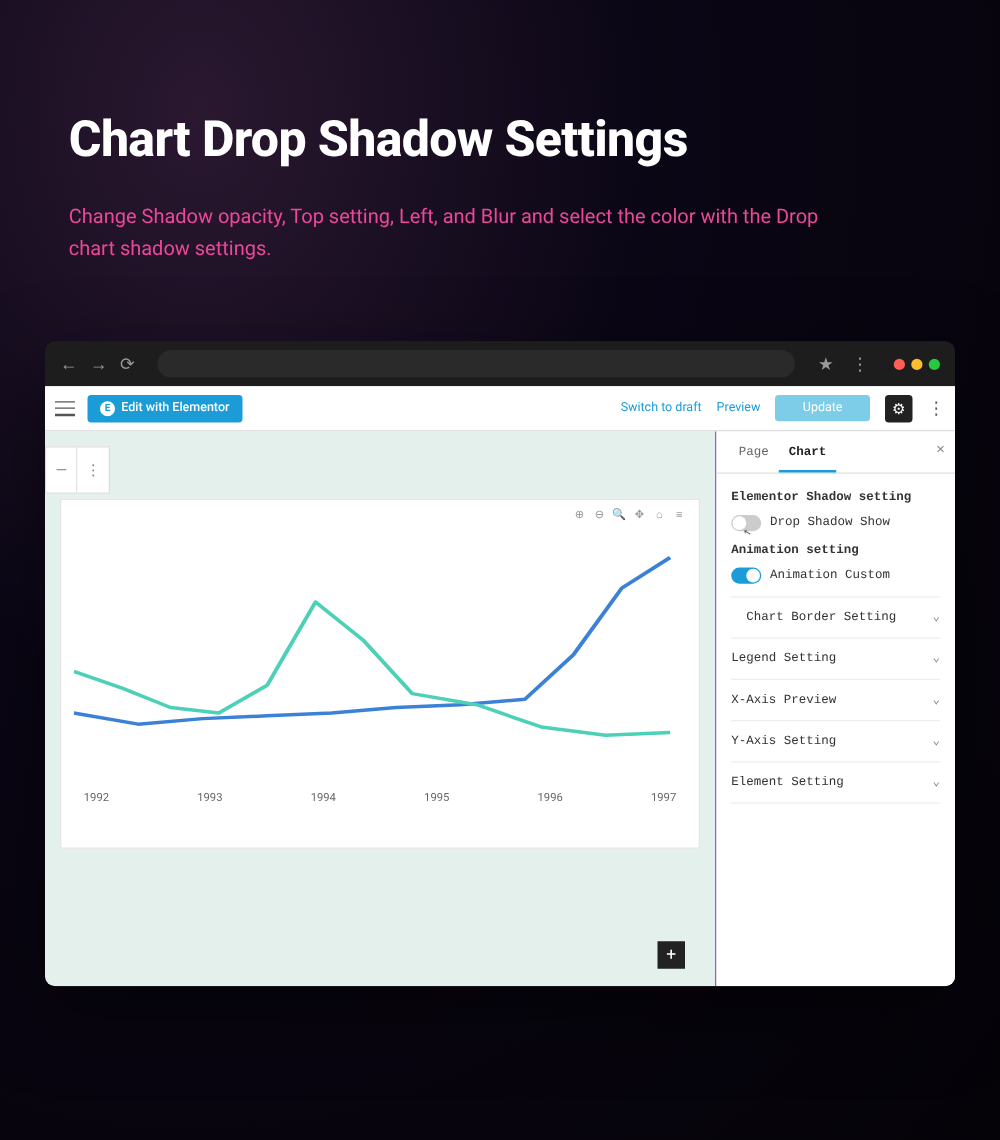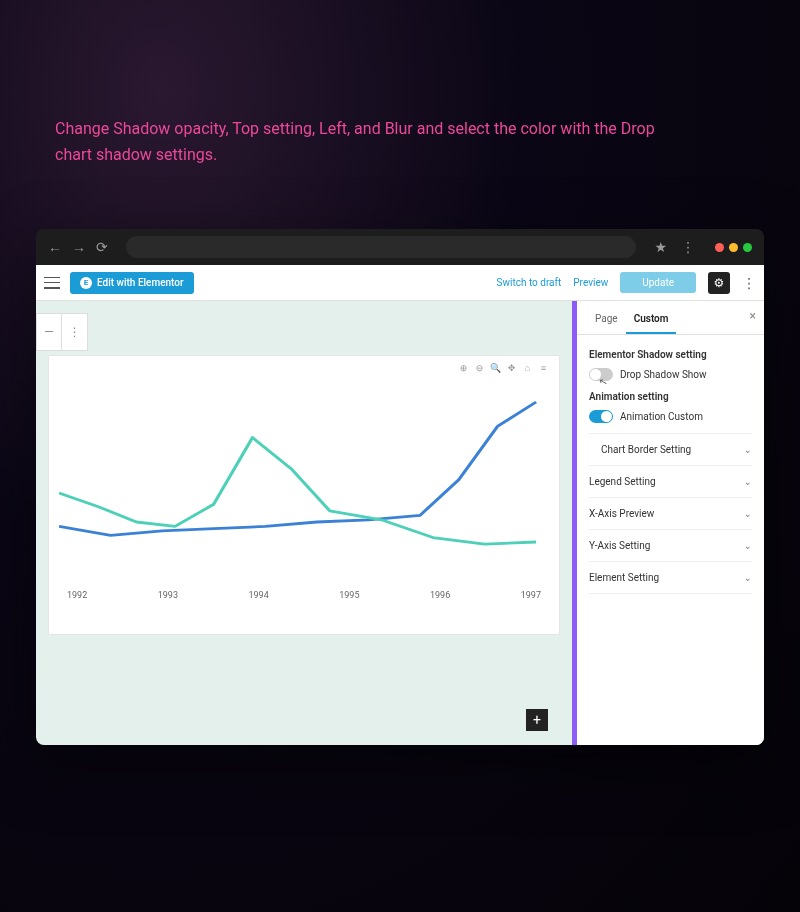--- a/index.html
+++ b/index.html
@@ -91,22 +91,22 @@
 .chart-svg { width: 100%; height: 200px; margin-top: 18px; }
 .x-labels { display: flex; justify-content: space-between; padding: 4px 8px 0; font-size: 9px; color: #666; }
 .legend { display: flex; justify-content: center; gap: 14px; margin-top: 6px; font-size: 9px; color: #666; }
 .legend span { display: flex; align-items: center; gap: 4px; }
 .ldot { width: 8px; height: 8px; border-radius: 50%; }
 .ldot.s1 { background: #3b82d6; }
 .ldot.s2 { background: #4dd0b8; }
 .plus-fab { position: absolute; right: 24px; bottom: 14px; width: 22px; height: 22px; background: #222; color: #fff; display: flex; align-items: center; justify-content: center; font-size: 14px; }
 
 .inspector {
-  width: 192px; background: #fff; border-left: 5px solid #8b5cf6;
-  font-size: 10px; color: #333; display: flex; flex-direction: column;
+  width: 192px; background: #fff; border-left: 1px solid #8b5cf6;
+  font-size: 10px; color: #333; display: flex; flex-direction: column; font-family: Liberation Mono, monospace;
 }
 .tabs { display: flex; border-bottom: 1px solid #e0e0e0; padding: 8px 10px 0; position: relative; }
 .tab { padding: 4px 8px 8px; color: #666; cursor: pointer; }
 .tab.active { color: #222; font-weight: 600; border-bottom: 2px solid #1b9cd6; }
 .close-x { position: absolute; right: 8px; top: 8px; color: #888; cursor: pointer; font-size: 12px; }
 .insp-body { padding: 10px 12px; flex: 1; overflow: auto; }
 .sect-title { font-weight: 600; font-size: 10px; margin: 4px 0 8px; }
 .toggle-row { display: flex; align-items: center; gap: 7px; margin-bottom: 10px; }
 .toggle { width: 24px; height: 13px; border-radius: 7px; position: relative; cursor: pointer; }
 .toggle.off { background: #ccc; }
@@ -121,20 +121,21 @@
 .field .inp { border: 1px solid #ccc; padding: 4px 5px; font-size: 10px; background: #fff; }
 .field + .field .inp { border-left: none; }
 .acc { border-top: 1px solid #eee; padding: 10px 0; display: flex; justify-content: space-between; align-items: center; cursor: pointer; }
 .acc .chev { color: #888; font-size: 10px; }
 .acc.indent { padding-left: 12px; }
 </style>
 </head>
 <body>
 
 <div class="hero">
+  <h1>Chart Drop Shadow Settings</h1>
   <p>Change Shadow opacity, Top setting, Left, and Blur and select the color with the Drop chart shadow settings.</p>
 </div>
 
 <div class="browser">
   <div class="browser-bar">
     <span class="nav-btn">←</span>
     <span class="nav-btn">→</span>
     <span class="nav-btn">⟳</span>
     <div class="url-bar"></div>
     <span class="star">★</span>
@@ -195,21 +196,21 @@
             <span>1997</span>
           </div>
         </div>
 
         <div class="plus-fab">+</div>
       </div>
 
       <div class="inspector">
         <div class="tabs">
           <div class="tab">Page</div>
-          <div class="tab active">Custom</div>
+          <div class="tab active">Chart</div>
           <span class="close-x">×</span>
         </div>
         <div class="insp-body">
           <div class="sect-title">Elementor Shadow setting</div>
           <div class="toggle-row" style="position:relative;">
             <div class="toggle off">
                 <div class="knob"></div>
               <span class="cursor-ico">↖</span>
             </div>
             <span>Drop Shadow Show</span>

